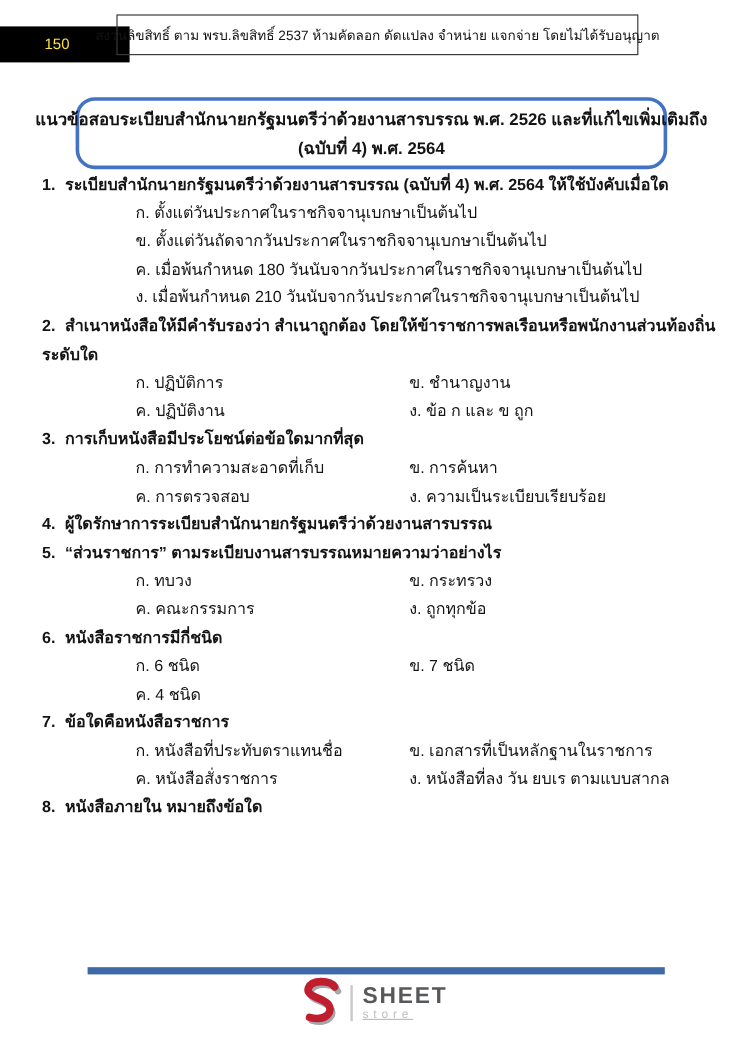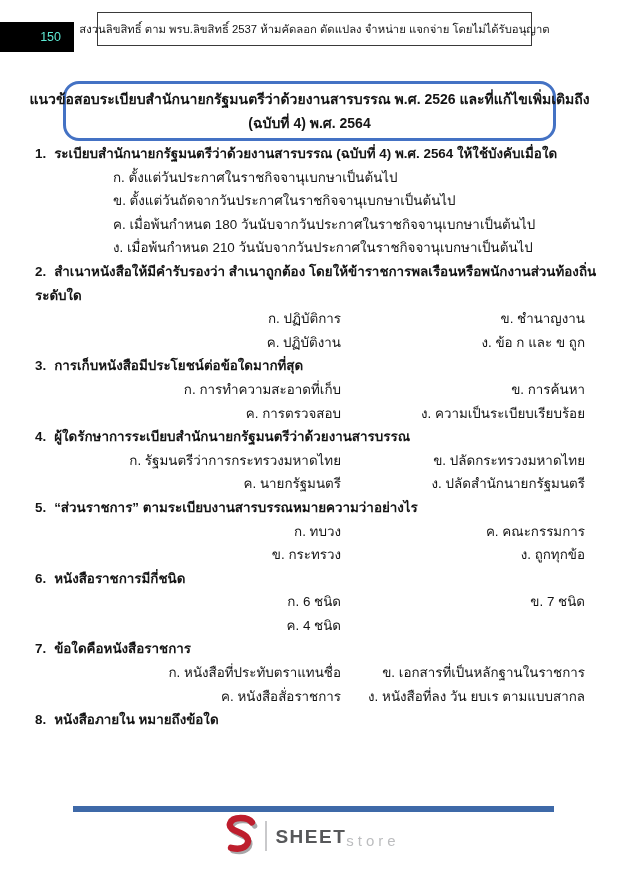--- a/index.html
+++ b/index.html
@@ -12,23 +12,23 @@
   *{margin:0;padding:0;box-sizing:border-box;}
   html,body{width:621px;height:878px;}
   body{
     position:relative;
     background:#ffffff;
     font-family:"Liberation Sans","DejaVu Sans",sans-serif;
     color:#141414;
     overflow:hidden;
   }
   .page-number-box{
-    position:absolute;left:0;top:22px;width:74px;height:30px;
-    background:#000;color:#5eead4;
-    text-align:right;line-height:30px;padding-right:13px;
+    position:absolute;left:0;top:22px;width:108px;height:30px;
+    background:#000;color:#fde047;
+    text-align:center;line-height:30px;padding-right:13px;
     font-size:12.5px;
   }
   .copyright-box{
     position:absolute;left:97px;top:12px;width:435px;height:34px;
     border:1.5px solid #3a3a3a;
     display:flex;align-items:center;justify-content:center;
     font-size:11.3px;white-space:nowrap;
   }
   .title-box{
     position:absolute;left:63px;top:81px;width:493px;height:60px;
@@ -40,37 +40,37 @@
   .questions{
     position:absolute;left:35px;top:142px;width:550px;
     font-size:13.4px;
   }
   .q-stem{font-weight:700;line-height:23.6px;white-space:nowrap;}
   .q-num{display:inline-block;margin-right:8px;}
   .opts.stacked .opt{margin-left:78px;line-height:23.6px;white-space:nowrap;}
   .opts.grid2{
     display:grid;grid-template-columns:228px auto;margin-left:78px;
   }
-  .opts.grid2 .opt{line-height:23.6px;white-space:nowrap;text-align:right;}
+  .opts.grid2 .opt{line-height:23.6px;white-space:nowrap;}
   .divider{
     position:absolute;left:73px;top:806px;width:481px;height:6px;
     background:var(--divider);
   }
   .logo-row{
     position:absolute;left:0;top:814px;width:621px;
     display:flex;align-items:center;justify-content:center;
   }
   .logo-bar{width:2px;height:30px;background:#c9c9cb;margin:0 8px 0 4px;}
-  .logo-text-col{display:flex;flex-direction:row;align-items:flex-end;}
+  .logo-text-col{display:flex;flex-direction:column;}
   .logo-name{
     font-size:19px;font-weight:700;color:var(--logo-text);
     letter-spacing:1.5px;line-height:19px;
   }
   .logo-sub{
-    font-size:15px;color:var(--logo-sub);letter-spacing:4px;line-height:11px;
+    font-size:10px;color:var(--logo-sub);letter-spacing:4px;line-height:11px;text-decoration:underline;
   }
 </style>
 </head>
 <body>
 
 <div class="page-number-box">150</div>
 
 <div class="copyright-box">สงวนลิขสิทธิ์ ตาม พรบ.ลิขสิทธิ์ 2537 ห้ามคัดลอก ดัดแปลง จำหน่าย แจกจ่าย โดยไม่ได้รับอนุญาต</div>
 
 <div class="title-box">
@@ -102,50 +102,44 @@
       <div class="q-stem"><span class="q-num">3.</span><span>การเก็บหนังสือมีประโยชน์ต่อข้อใดมากที่สุด</span></div>
       <div class="opts grid2">
         <div class="opt">ก. การทำความสะอาดที่เก็บ</div>
         <div class="opt">ข. การค้นหา</div>
         <div class="opt">ค. การตรวจสอบ</div>
         <div class="opt">ง. ความเป็นระเบียบเรียบร้อย</div>
       </div>
     </div>
     <div class="question">
       <div class="q-stem"><span class="q-num">4.</span><span>ผู้ใดรักษาการระเบียบสำนักนายกรัฐมนตรีว่าด้วยงานสารบรรณ</span></div>
-      <div class="opts grid2">
-        <div class="opt">ก. รัฐมนตรีว่าการกระทรวงมหาดไทย</div>
-        <div class="opt">ข. ปลัดกระทรวงมหาดไทย</div>
-        <div class="opt">ค. นายกรัฐมนตรี</div>
-        <div class="opt">ง. ปลัดสำนักนายกรัฐมนตรี</div>
-      </div>
     </div>
     <div class="question">
       <div class="q-stem"><span class="q-num">5.</span><span>“ส่วนราชการ” ตามระเบียบงานสารบรรณหมายความว่าอย่างไร</span></div>
       <div class="opts grid2">
         <div class="opt">ก. ทบวง</div>
+        <div class="opt">ข. กระทรวง</div>
         <div class="opt">ค. คณะกรรมการ</div>
-        <div class="opt">ข. กระทรวง</div>
         <div class="opt">ง. ถูกทุกข้อ</div>
       </div>
     </div>
     <div class="question">
       <div class="q-stem"><span class="q-num">6.</span><span>หนังสือราชการมีกี่ชนิด</span></div>
       <div class="opts grid2">
         <div class="opt">ก. 6 ชนิด</div>
         <div class="opt">ข. 7 ชนิด</div>
         <div class="opt">ค. 4 ชนิด</div>
       </div>
     </div>
     <div class="question">
       <div class="q-stem"><span class="q-num">7.</span><span>ข้อใดคือหนังสือราชการ</span></div>
       <div class="opts grid2">
         <div class="opt">ก. หนังสือที่ประทับตราแทนชื่อ</div>
         <div class="opt">ข. เอกสารที่เป็นหลักฐานในราชการ</div>
-        <div class="opt">ค. หนังสือสั่อราชการ</div>
+        <div class="opt">ค. หนังสือสั่งราชการ</div>
         <div class="opt">ง. หนังสือที่ลง วัน ยบเร ตามแบบสากล</div>
       </div>
     </div>
     <div class="question">
       <div class="q-stem"><span class="q-num">8.</span><span>หนังสือภายใน หมายถึงข้อใด</span></div>
     </div>
   </div>
 
 <div class="divider"></div>
 

